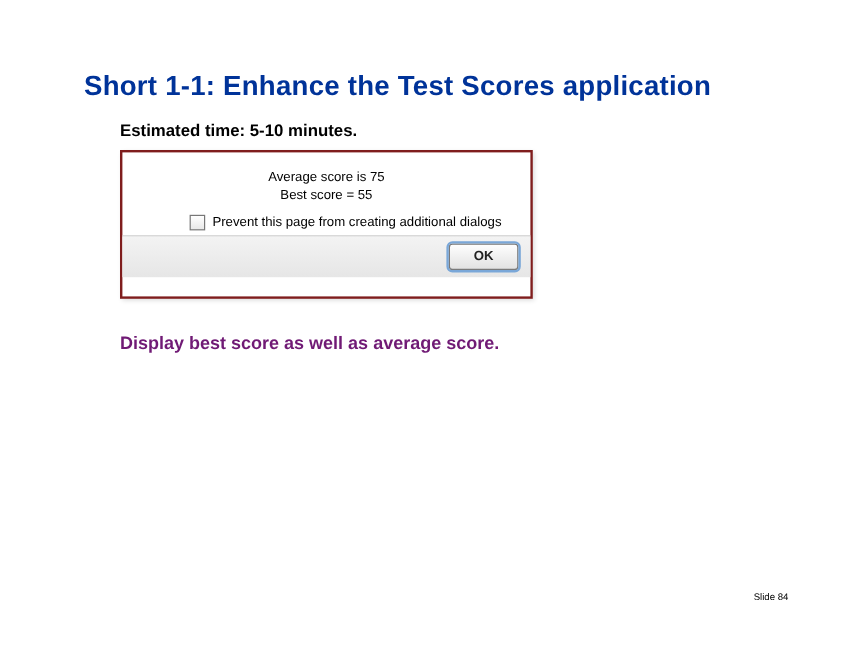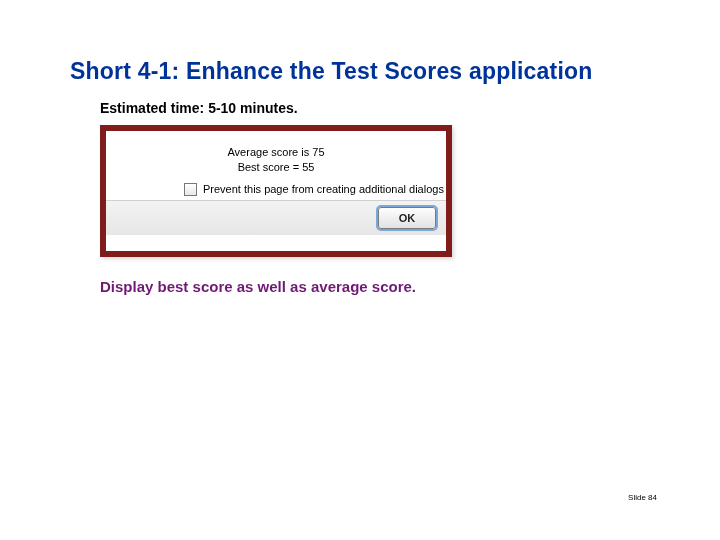--- a/index.html
+++ b/index.html
@@ -1,33 +1,33 @@
 <!DOCTYPE html>
 <html><head>
 <meta charset="utf-8">
 <style>
 html,body{margin:0;padding:0;width:720px;height:540px;background:#fff;font-family:Arial,Helvetica,sans-serif;position:relative}
 .slide-title{position:absolute;left:70px;top:58px;font-size:23px;font-weight:bold;color:#003399;letter-spacing:0.2px}
 .est-time{position:absolute;left:100px;top:100px;font-size:14px;font-weight:bold;color:#000}
-.dialog{position:absolute;left:100px;top:125px;width:340px;height:120px;background:#fff;border:6px solid #7f1d1d;box-shadow:2px 2px 4px rgba(0,0,0,0.15)}
+.dialog{position:absolute;left:100px;top:125px;width:340px;height:120px;background:#fff;border:2px solid #7f1d1d;box-shadow:2px 2px 4px rgba(0,0,0,0.15)}
 .dialog-msg{text-align:center;font-size:11px;color:#000;margin-top:14px;line-height:1.35}
-.prevent-row{display:flex;align-items:center;justify-content:flex-start;margin-top:8px;margin-left:78px;font-size:11px;color:#000}
+.prevent-row{display:flex;align-items:center;justify-content:flex-start;margin-top:8px;margin-left:56px;font-size:11px;color:#000}
 .chk{width:11px;height:11px;border:1px solid #777;background:linear-gradient(#fff,#e8e8e8);margin-right:6px}
 .btnbar{position:absolute;left:0;right:0;bottom:16px;height:35px;background:linear-gradient(#f3f3f3,#e6e6e6);border-top:1px solid #d0d0d0;display:flex;align-items:center;justify-content:flex-end;padding-right:10px;box-sizing:border-box}
 .ok-btn{min-width:58px;height:22px;border:1px solid #7a7a7a;border-radius:3px;background:linear-gradient(#fefefe,#e2e2e2);font-size:11px;font-weight:bold;color:#222;cursor:pointer;outline:2px solid #7aa7d8;outline-offset:0}
 .subtext{position:absolute;left:100px;top:278px;font-size:15px;font-weight:bold;color:#701a75}
 .footer{position:absolute;left:0;right:0;bottom:38px;height:20px}
 .footer-left{position:absolute;left:63px;bottom:0;font-size:8px;color:#000;line-height:1.1;max-width:140px}
 .footer-center{position:absolute;left:0;right:0;bottom:0;text-align:center;font-size:8px;color:#000}
 .footer-right{position:absolute;right:63px;bottom:0;font-size:8px;color:#000}
 </style>
 </head>
 <body>
 
-<div class="slide-title">Short 4-1: Enhance the Test Scores application</div>
+<div class="slide-title">Short 1-1: Enhance the Test Scores application</div>
 
 <div class="est-time">Estimated time: 5-10 minutes.</div>
 
 <div class="dialog">
   <div class="dialog-msg">
     <span>Average score is 75</span><br>
     <span>Best score = 55</span>
   </div>
   <div class="prevent-row">
     <span class="chk"></span>

